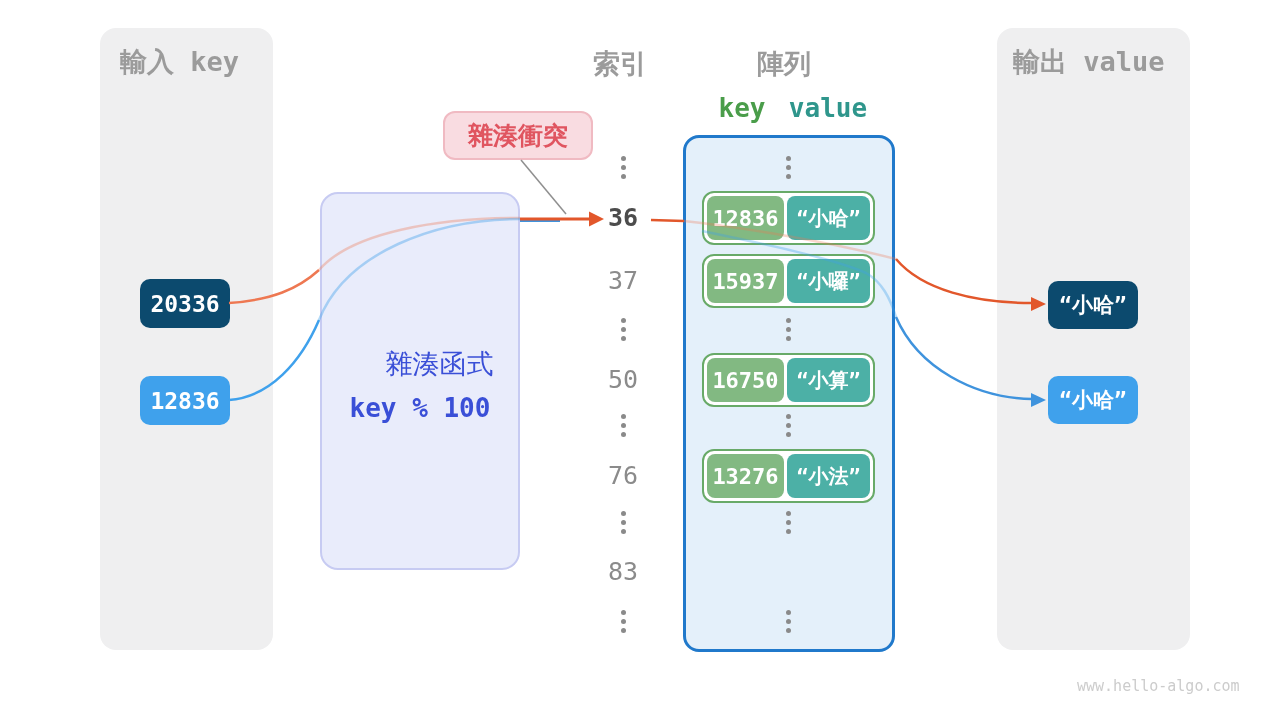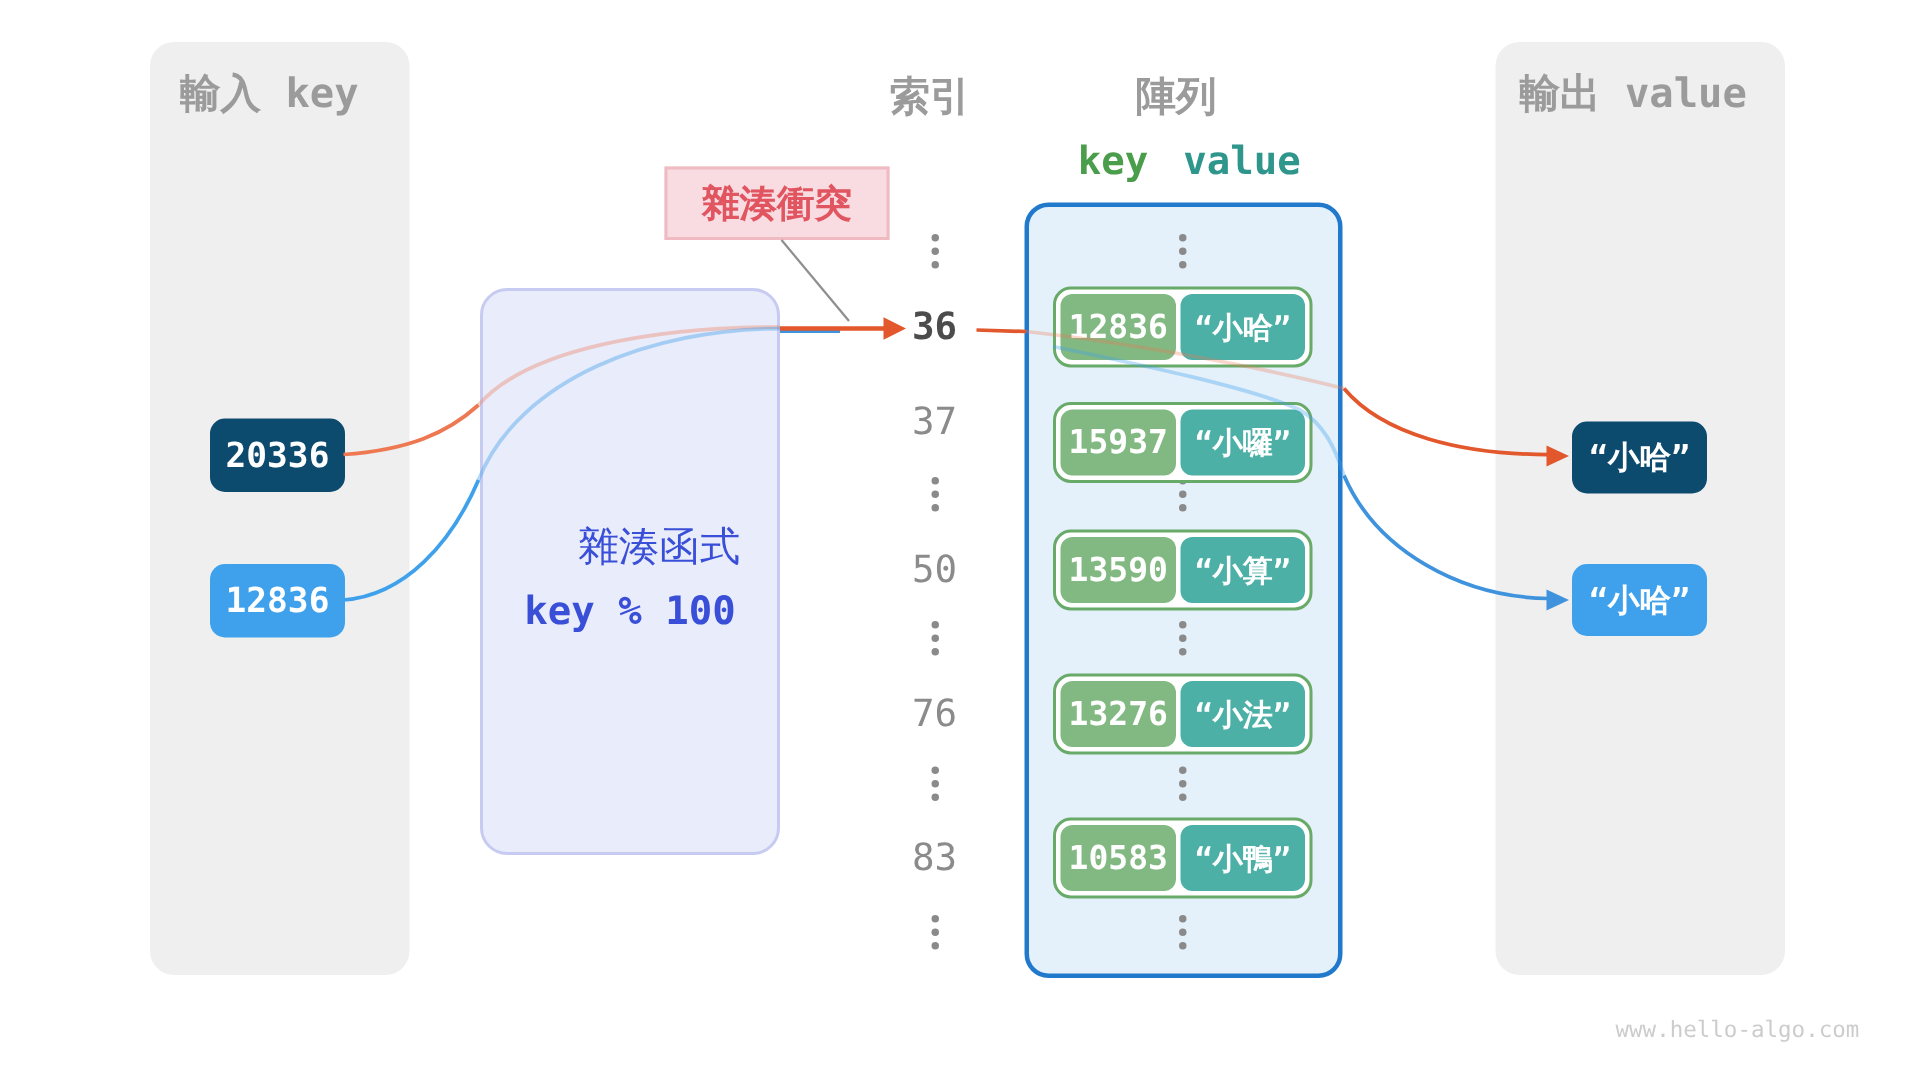--- a/index.html
+++ b/index.html
@@ -43,21 +43,21 @@
     font-size:27px; color:#3a4fd7;
   }
   .hash-formula {
     position:absolute; left:320px; top:393px; width:200px; text-align:center;
     font-size:26px; font-weight:bold; color:#3a4fd7;
   }
 
   
   .collision {
     position:absolute; left:443px; top:111px; width:150px; height:49px;
-    background:#f9dce1; border:2px solid #f0bac2; border-radius:0; box-sizing:border-box;
+    background:#f9dce1; border:2px solid #f0bac2; border-radius:12px; box-sizing:border-box;
     display:flex; align-items:center; justify-content:center;
     font-size:25px; font-weight:bold; color:#e05560;
   }
 
   
   .col-header { position:absolute; top:46px; width:64px; text-align:left;
     font-size:27px; font-weight:bold; color:#9b9b9b; }
   .col-header.idx { left:593px; }
   .col-header.arr { left:757px; }
   .kv-header { position:absolute; top:93px; text-align:center; font-size:26px; font-weight:bold; }
@@ -80,21 +80,21 @@
     flex:0 0 77px; background:#82b982; border-radius:8px;
     display:flex; align-items:center; justify-content:center;
     color:#fff; font-weight:bold; font-size:22px;
   }
   .pair .val {
     flex:1; background:#4cb0a6; border-radius:8px;
     display:flex; align-items:center; justify-content:center;
     color:#fff; font-weight:bold; font-size:20px;
     font-family:"DejaVu Sans Mono","Liberation Mono", monospace;
   }
-  .pair.r1 { top:191px; } .pair.r2 { top:268px; } .pair.r3 { top:353px; }
+  .pair.r1 { top:191px; } .pair.r2 { top:254px; } .pair.r3 { top:353px; }
   .pair.r4 { top:449px; } .pair.r5 { top:545px; }
 
   
   .idx-num {
     position:absolute; left:591px; width:64px; text-align:center;
     font-size:25px; color:#8b8b8b; line-height:32px;
   }
   .idx-num.hot { color:#4c4c4c; font-weight:bold; }
   .idx-num.i36 { top:202px; } .idx-num.i37 { top:265px; } .idx-num.i50 { top:364px; }
   .idx-num.i76 { top:460px; } .idx-num.i83 { top:556px; }
@@ -200,30 +200,26 @@
 
   <div class="pair r1">
     <div class="key mono">12836</div>
     <div class="val">“小哈”</div>
   </div>
   <div class="pair r2">
     <div class="key mono">15937</div>
     <div class="val">“小囉”</div>
   </div>
   <div class="pair r3">
-    <div class="key mono">13590</div>
+    <div class="key mono">16750</div>
     <div class="val">“小算”</div>
   </div>
   <div class="pair r4">
     <div class="key mono">13276</div>
     <div class="val">“小法”</div>
-  </div>
-  <div class="pair r5">
-    <div class="key mono">10583</div>
-    <div class="val">“小鴨”</div>
   </div>
 
   <div class="chip orange o1">“小哈”</div>
   <div class="chip blue   o2">“小哈”</div>
 
   <div class="watermark">www.hello-algo.com</div>
 
   <svg class="overlay" viewBox="0 0 1280 720">
 
     <path d="M229,303 C272,300 298,289 319,270" stroke="#ee7852" stroke-width="2.5" fill="none"></path>

